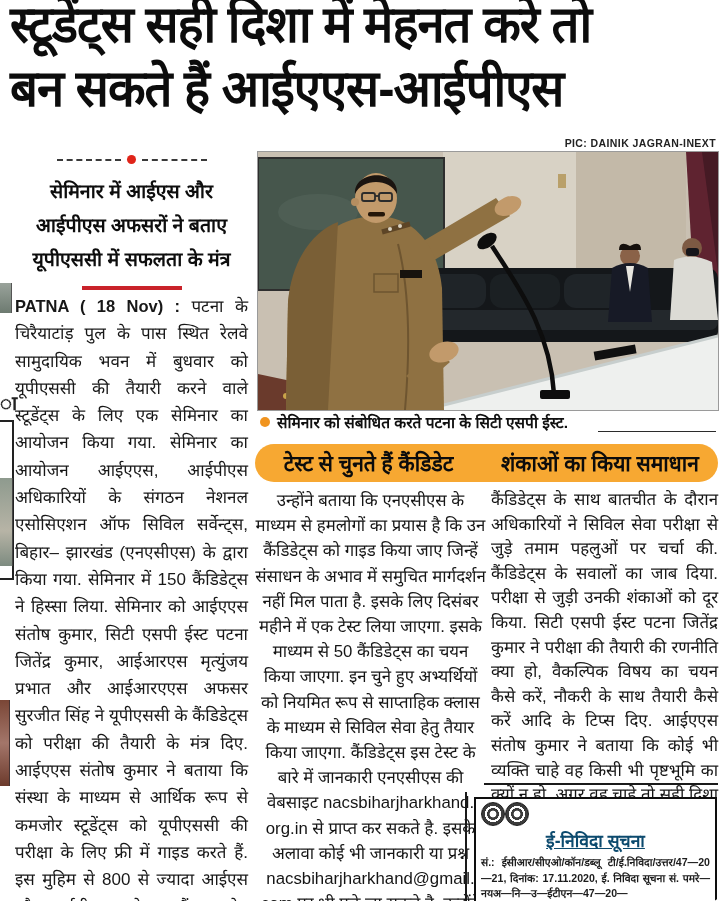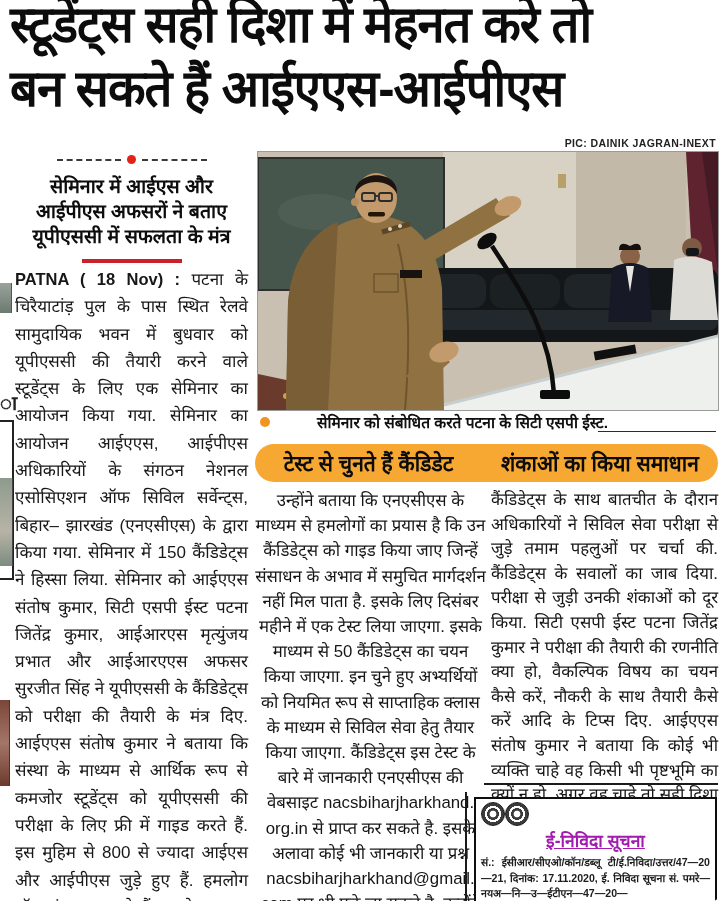--- a/index.html
+++ b/index.html
@@ -22,37 +22,37 @@
     position:absolute; right:4px; top:137px;
     font-size:10.5px; font-weight:700; letter-spacing:0.4px; color:#222;text-align:center;
   }
   
   .left-col { position:absolute; left:15px; top:155px; width:233px; }
   .dash-sep { display:flex; align-items:center; justify-content:center; width:150px; margin:0 auto 10px auto; }
   .dash-line { flex:1; border-top:2px dashed #3a3a3a; }
   .dash-dot { width:9px; height:9px; border-radius:50%; background:#e02419; margin:0 6px; }
   .standfirst {
     font-size:19.5px; font-weight:700; text-align:center;
-    line-height:25px; color:#0d0d0d;
+    line-height:34px; color:#0d0d0d;
   }
   .red-rule { width:100px; height:4px; background:#c9222a; margin:10px auto 0 auto; }
   .email { margin-top:12px; font-size:14.5px; color:#4d4d4d; letter-spacing:0.2px; }
   .body-left {
     margin-top:3px; font-size:17px; line-height:27.3px;
     text-align:justify; color:#171717;
   }
   .body-left b { font-family:"Liberation Sans",sans-serif; font-size:16.5px;margin-top:24px; }
   
   .photo {
     position:absolute; left:258px; top:152px; width:460px; height:258px;
     outline:1px solid #9a9a9a; overflow:hidden; background:#c9c0b2;
   }
   .caption-row {
     position:absolute; left:258px; top:413px; width:460px;
-    display:flex; align-items:flex-start;gap:40px;
+    display:flex; align-items:flex-start;
   }
   .caption-dot { width:10px; height:10px; border-radius:50%; background:#f0941f; margin:4px 7px 0 2px; flex:none; }
   .caption-text { font-size:15.5px; font-weight:700; color:#101010; line-height:19px; }
   .caption-rule { position:absolute; left:598px; top:431px; width:118px; height:1px; background:#2b2b2b; }
   
   .subhead-bar {
     position:absolute; left:255px; top:444px; width:463px; height:38px;
     background:#f7a832; border-radius:19px;
     display:flex; align-items:center;
   }
@@ -83,21 +83,21 @@
     width:24px; height:24px; border-radius:50%; flex:none;
     border:1.5px solid #1b1b1b;
     background:radial-gradient(circle, #ffffff 0 22%, #3c3c3c 23% 38%, #ffffff 39% 52%, #3c3c3c 53% 72%, #ffffff 73%);
   }
   .tender-org {
     flex:1; margin:0 3px; background:#0d0d0d; color:#fff;
     font-size:19px; font-weight:800; text-align:center; line-height:27px; height:27px;
   }
   .tender-title {
     margin-top:2px; text-align:center; font-size:17.5px; font-weight:800;
-    text-decoration:underline; color:#a21caf;
+    text-decoration:underline; color:#0c4a6e;
   }
   .tender-notice {
     margin-top:3px; font-size:10.6px; line-height:15.5px;
     text-align:justify; color:#1c1c1c; font-weight:600;
   }
   
   .frag { position:absolute; left:0; }
   .frag-img1 { top:283px; width:12px; height:30px; background:linear-gradient(#9aa39b,#6d7a70); border-right:1px solid #555; }
   .frag-letter { top:389px; width:12px; font-size:20px; font-weight:700; color:#222; }
   .frag-box { top:420px; width:14px; height:160px; background:#fff; border:2px solid #222; border-left:none; }

